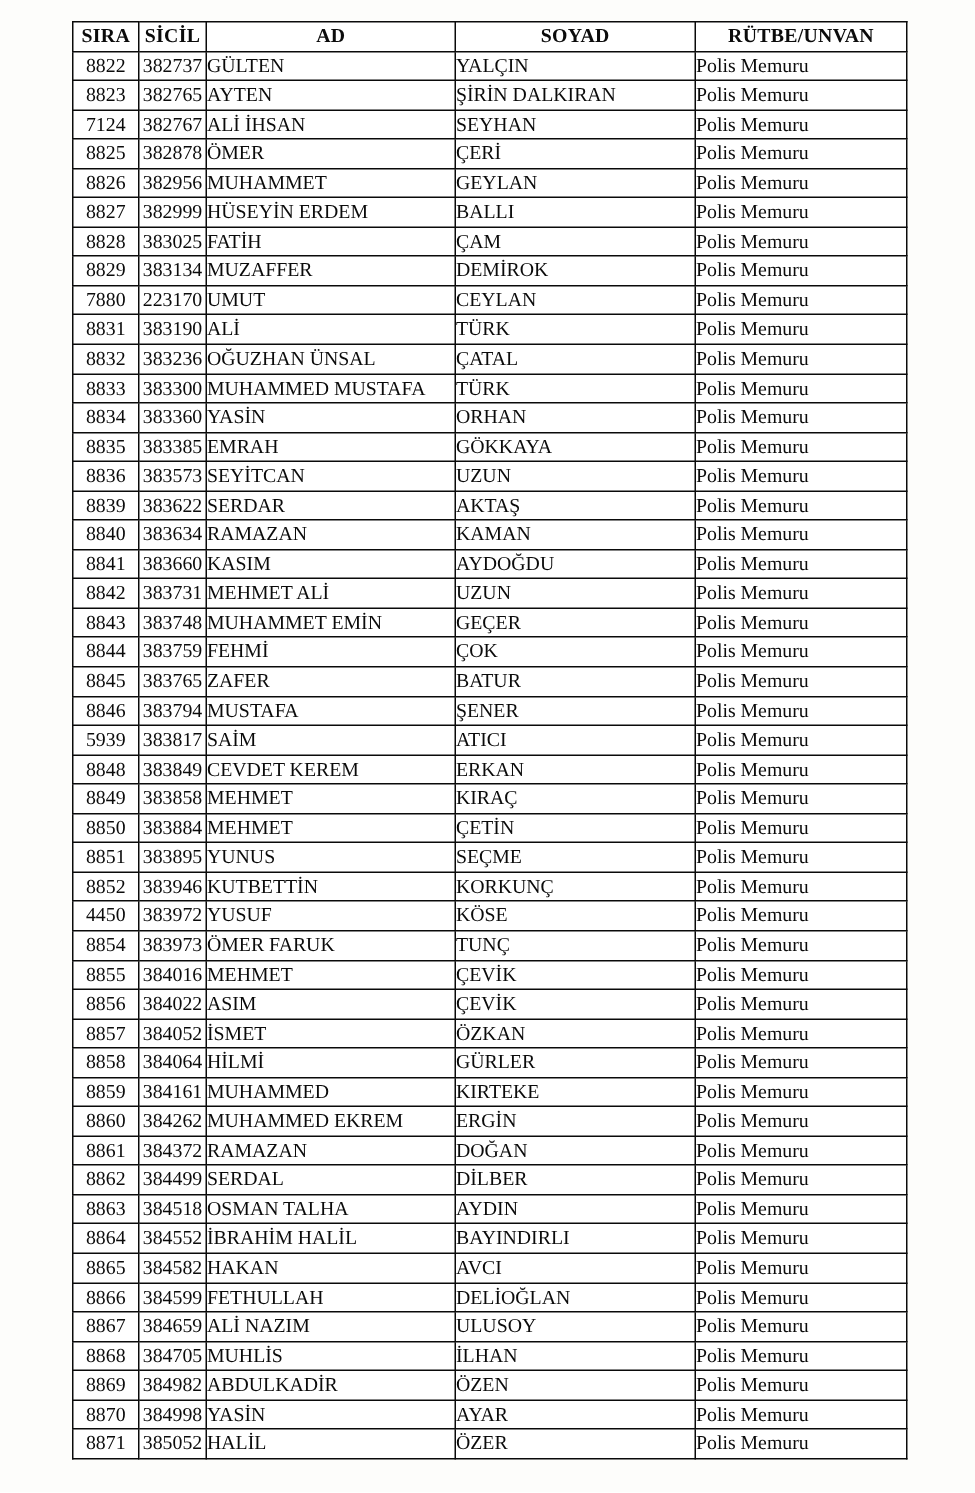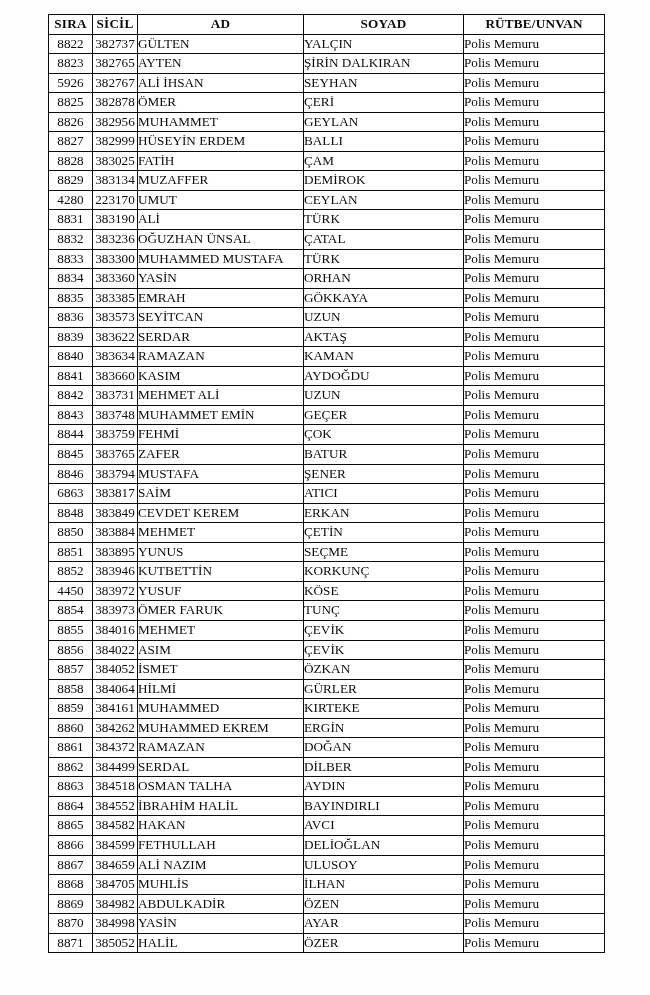--- a/index.html
+++ b/index.html
@@ -97,21 +97,21 @@
           <td class="c-rutbe">Polis Memuru</td>
         </tr>
         <tr>
           <td class="c-sira">8823</td>
           <td class="c-sicil">382765</td>
           <td class="c-ad">AYTEN</td>
           <td class="c-soyad">ŞİRİN DALKIRAN</td>
           <td class="c-rutbe">Polis Memuru</td>
         </tr>
         <tr>
-          <td class="c-sira">5926</td>
+          <td class="c-sira">7124</td>
           <td class="c-sicil">382767</td>
           <td class="c-ad">ALİ İHSAN</td>
           <td class="c-soyad">SEYHAN</td>
           <td class="c-rutbe">Polis Memuru</td>
         </tr>
         <tr>
           <td class="c-sira">8825</td>
           <td class="c-sicil">382878</td>
           <td class="c-ad">ÖMER</td>
           <td class="c-soyad">ÇERİ</td>
@@ -139,21 +139,21 @@
           <td class="c-rutbe">Polis Memuru</td>
         </tr>
         <tr>
           <td class="c-sira">8829</td>
           <td class="c-sicil">383134</td>
           <td class="c-ad">MUZAFFER</td>
           <td class="c-soyad">DEMİROK</td>
           <td class="c-rutbe">Polis Memuru</td>
         </tr>
         <tr>
-          <td class="c-sira">4280</td>
+          <td class="c-sira">7880</td>
           <td class="c-sicil">223170</td>
           <td class="c-ad">UMUT</td>
           <td class="c-soyad">CEYLAN</td>
           <td class="c-rutbe">Polis Memuru</td>
         </tr>
         <tr>
           <td class="c-sira">8831</td>
           <td class="c-sicil">383190</td>
           <td class="c-ad">ALİ</td>
           <td class="c-soyad">TÜRK</td>
@@ -244,31 +244,38 @@
           <td class="c-rutbe">Polis Memuru</td>
         </tr>
         <tr>
           <td class="c-sira">8846</td>
           <td class="c-sicil">383794</td>
           <td class="c-ad">MUSTAFA</td>
           <td class="c-soyad">ŞENER</td>
           <td class="c-rutbe">Polis Memuru</td>
         </tr>
         <tr>
-          <td class="c-sira">6863</td>
+          <td class="c-sira">5939</td>
           <td class="c-sicil">383817</td>
           <td class="c-ad">SAİM</td>
           <td class="c-soyad">ATICI</td>
           <td class="c-rutbe">Polis Memuru</td>
         </tr>
         <tr>
           <td class="c-sira">8848</td>
           <td class="c-sicil">383849</td>
           <td class="c-ad">CEVDET KEREM</td>
           <td class="c-soyad">ERKAN</td>
+          <td class="c-rutbe">Polis Memuru</td>
+        </tr>
+        <tr>
+          <td class="c-sira">8849</td>
+          <td class="c-sicil">383858</td>
+          <td class="c-ad">MEHMET</td>
+          <td class="c-soyad">KIRAÇ</td>
           <td class="c-rutbe">Polis Memuru</td>
         </tr>
         <tr>
           <td class="c-sira">8850</td>
           <td class="c-sicil">383884</td>
           <td class="c-ad">MEHMET</td>
           <td class="c-soyad">ÇETİN</td>
           <td class="c-rutbe">Polis Memuru</td>
         </tr>
         <tr>

